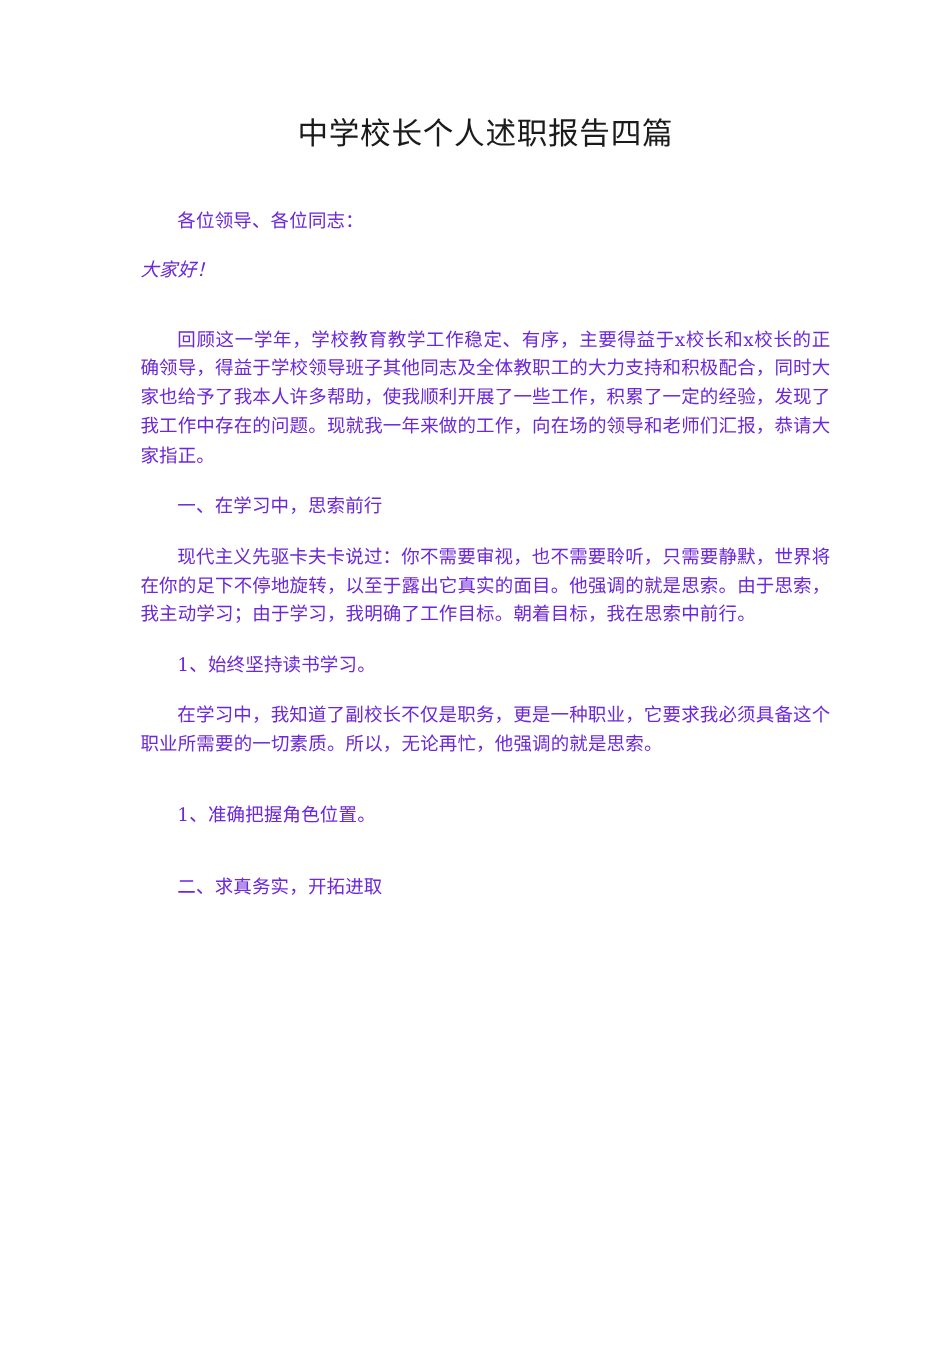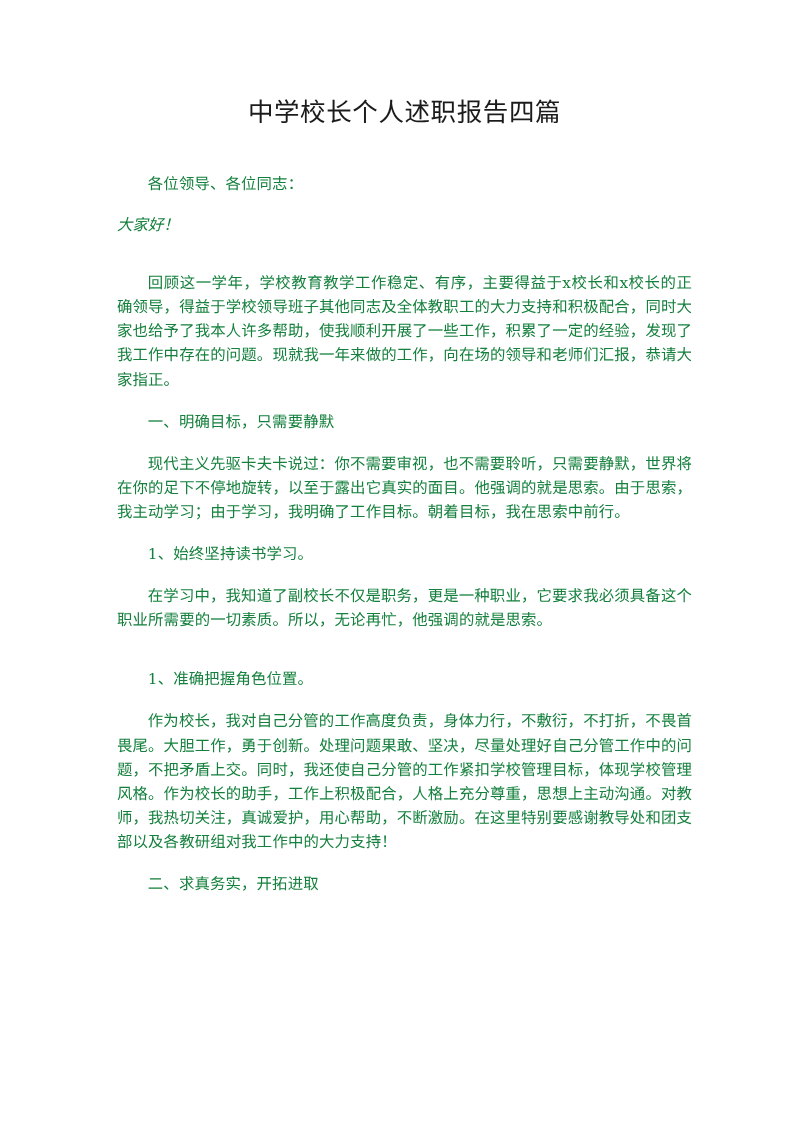--- a/index.html
+++ b/index.html
@@ -39,21 +39,21 @@
     color: #1b1b1b;
     margin: 0;
     padding-top: 95px;
     font-weight: 400;
     font-family: "DejaVu Serif", "Liberation Serif", serif;
   }
 
   .para {
     font-size: 15.4px;
     line-height: 24.1px;
-    color: #15803d;
+    color: #6d28d9;
     margin: 0;
     text-align: justify;
     text-justify: inter-ideograph;
     letter-spacing: 0.15px;
     font-family: "DejaVu Serif", "Liberation Serif", serif;
   }
 
   .para.indent {
     text-indent: 2em;
   }
@@ -95,21 +95,21 @@
 
     <div class="gap-para"></div>
 
 
     <div class="gap-para"></div>
 
     <p class="para indent">回顾这一学年，学校教育教学工作稳定、有序，主要得益于x校长和x校长的正确领导，得益于学校领导班子其他同志及全体教职工的大力支持和积极配合，同时大家也给予了我本人许多帮助，使我顺利开展了一些工作，积累了一定的经验，发现了我工作中存在的问题。现就我一年来做的工作，向在场的领导和老师们汇报，恭请大家指正。</p>
 
     <div class="gap-head"></div>
 
-    <p class="para indent">一、明确目标，只需要静默</p>
+    <p class="para indent">一、在学习中，思索前行</p>
 
     <div class="gap-head"></div>
 
     <p class="para indent">现代主义先驱卡夫卡说过：你不需要审视，也不需要聆听，只需要静默，世界将在你的足下不停地旋转，以至于露出它真实的面目。他强调的就是思索。由于思索，我主动学习；由于学习，我明确了工作目标。朝着目标，我在思索中前行。</p>
 
     <div class="gap-head"></div>
 
     <p class="para indent">1、始终坚持读书学习。</p>
 
     <div class="gap-head"></div>
@@ -118,21 +118,20 @@
 
     <div class="gap-para"></div>
 
 
     <div class="gap-head"></div>
 
     <p class="para indent">1、准确把握角色位置。</p>
 
     <div class="gap-head"></div>
 
-    <p class="para indent">作为校长，我对自己分管的工作高度负责，身体力行，不敷衍，不打折，不畏首畏尾。大胆工作，勇于创新。处理问题果敢、坚决，尽量处理好自己分管工作中的问题，不把矛盾上交。同时，我还使自己分管的工作紧扣学校管理目标，体现学校管理风格。作为校长的助手，工作上积极配合，人格上充分尊重，思想上主动沟通。对教师，我热切关注，真诚爱护，用心帮助，不断激励。在这里特别要感谢教导处和团支部以及各教研组对我工作中的大力支持！</p>
 
     <div class="gap-head"></div>
 
     <p class="para indent">二、求真务实，开拓进取</p>
 
   </div>
 
 </div>
 
 </body></html>

